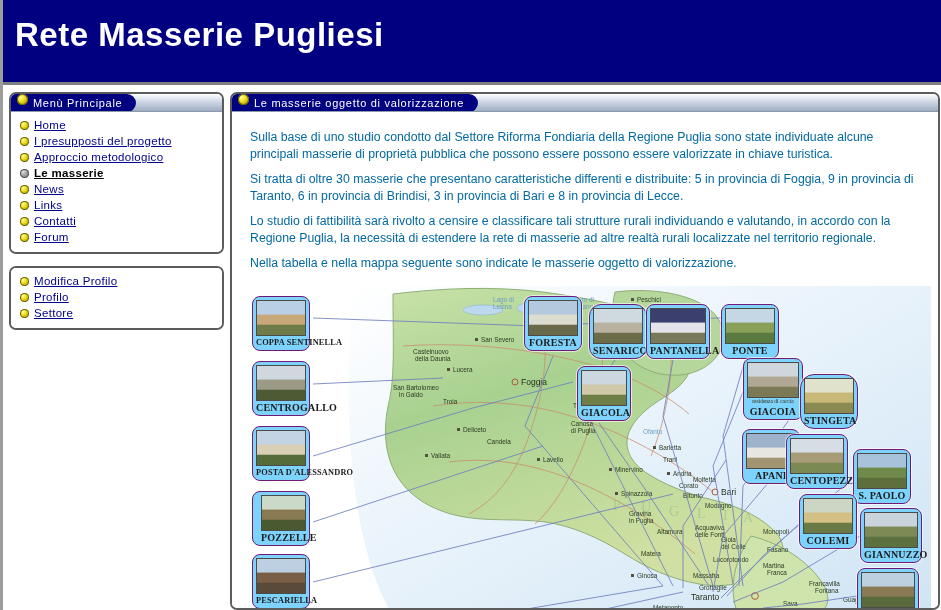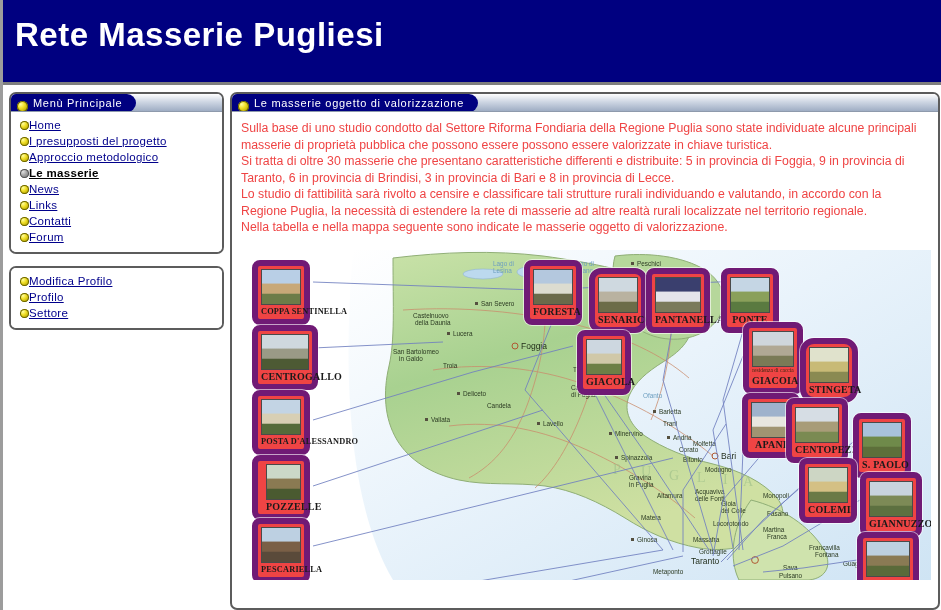--- a/index.html
+++ b/index.html
@@ -79,21 +79,21 @@
     overflow: hidden;
   }
   .panel-head-tab {
     position: absolute;
     left: 0; top: 0;
     height: 18px;
     background: #000080;
     border-radius: 0 9px 9px 0;
     padding: 0 14px 0 6px;
     display: flex;
-    align-items: flex-end;
+    align-items: flex-start;
     gap: 5px;
     white-space: nowrap;
   }
   .panel-head-tab .ttl {
     color: #ffffff;
     font-size: 11px;
     font-family: "Liberation Sans", sans-serif;
     letter-spacing: 0.7px;
     line-height: 18px;
   }
@@ -111,20 +111,21 @@
   .panel-body {
     padding: 5px 6px 7px 7px;
     background: #ffffff;
   }
 
   
   ul.menu { list-style: none; margin: 0; padding: 0; }
   ul.menu li {
     display: flex;
     align-items: center;
+    gap: 5px;
     height: 16px;
     margin: 0 0 0 2px;
   }
   ul.menu li .orb { width: 9px; height: 9px; }
   ul.menu li a {
     color: #00008b;
     font-size: 11.5px;
     text-decoration: underline;
     font-family: "Liberation Sans", sans-serif;
     letter-spacing: 0.3px;
@@ -142,22 +143,22 @@
     border-radius: 7px;
     background: #ffffff;
     height: 518px;
     overflow: hidden;
   }
   #main-body {
     padding: 8px 9px 0 9px;
     background: #ffffff;
   }
   #intro p {
-    margin: 0;
-    color: #ef4444;
+    margin: 9px;
+    color: #0369a1;
     font-size: 12.3px;
     line-height: 16.5px;
     font-family: "Liberation Sans", sans-serif;
   }
 
   
   #map-wrap {
     position: relative;
     margin: 14px 0 0 2px;
     width: 688px;
@@ -166,22 +167,22 @@
     background: #ffffff;
   }
   #map-canvas {
     position: absolute;
     left: 0; top: 0;
     width: 688px; height: 330px;
   }
   
   .card {
     position: absolute;
-    background: #ef4444;
-    border: 6px solid #701a75;
+    background: #7dd3fc;
+    border: 1px solid #701a75;
     border-radius: 8px;
     padding: 3px 3px 1px 3px;
     text-align: center;
     box-shadow: 0 0 0 1px rgba(255,255,255,0.6);
   }
   .card .thumb {
     width: 100%;
     height: 36px;
     border: 1px solid #4a4a4a;
     display: block;
@@ -457,21 +458,21 @@
                 <path d="M88,356 L420,300"></path>
                 <path d="M158,368 L440,306"></path>
               </g>
             </svg>
 
             <div id="cards-layer">
                 <div class="card" style="left: 9px; top: 10px; width: 58px;">
                   <div class="thumb" style="background: linear-gradient(rgb(185, 207, 230) 0%, rgb(185, 207, 230) 38%, rgb(200, 168, 120) 42%, rgb(200, 168, 120) 68%, rgb(109, 124, 72) 72%, rgb(109, 124, 72) 100%);"></div>
                   <span class="cap sml">COPPA SENTINELLA</span>
                 </div>
-                <div class="card" style="left: 9px; top: 75px; width: 66px;">
+                <div class="card" style="left: 9px; top: 75px; width: 58px;">
                   <div class="thumb" style="background: linear-gradient(rgb(207, 216, 222) 0%, rgb(207, 216, 222) 38%, rgb(154, 154, 134) 42%, rgb(154, 154, 134) 68%, rgb(77, 90, 52) 72%, rgb(77, 90, 52) 100%);"></div>
                   <span class="cap">CENTROGALLO</span>
                 </div>
                 <div class="card" style="left: 9px; top: 140px; width: 58px;">
                   <div class="thumb" style="background: linear-gradient(rgb(195, 212, 228) 0%, rgb(195, 212, 228) 38%, rgb(216, 207, 180) 42%, rgb(216, 207, 180) 68%, rgb(85, 107, 58) 72%, rgb(85, 107, 58) 100%);"></div>
                   <span class="cap sml">POSTA D'ALESSANDRO</span>
                 </div>
                 <div class="card" style="left: 9px; top: 205px; width: 58px; padding-left: 8px;">
                   <div class="thumb" style="background: linear-gradient(rgb(203, 217, 200) 0%, rgb(203, 217, 200) 38%, rgb(138, 122, 82) 42%, rgb(138, 122, 82) 68%, rgb(74, 90, 48) 72%, rgb(74, 90, 48) 100%);"></div>
                   <span class="cap">POZZELLE</span>

